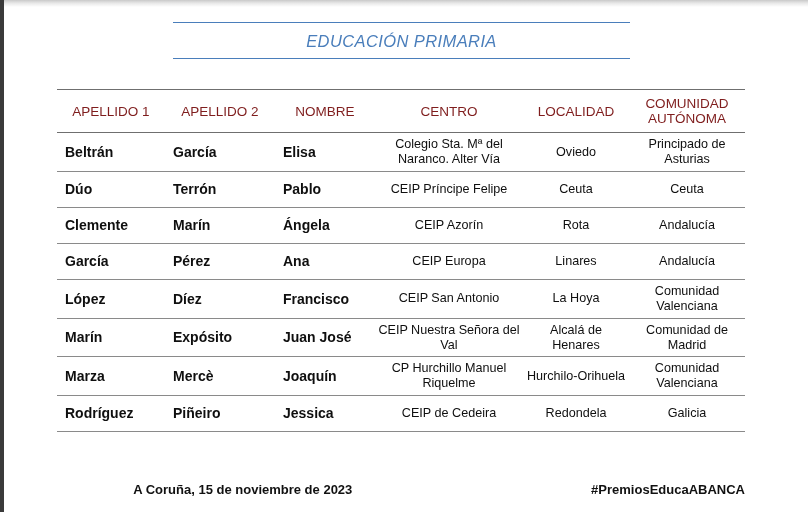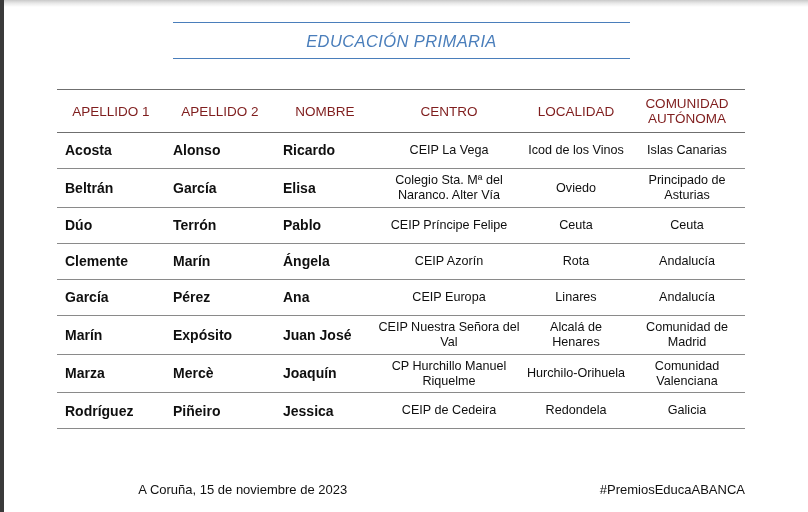--- a/index.html
+++ b/index.html
@@ -126,20 +126,21 @@
   
   #footer {
     position: absolute;
     left: 57px;
     top: 474px;
     width: 688px;
     display: flex;
     align-items: flex-start;
     font-size: 13px;
     color: #111111;
+    font-weight: bold;
   }
   #footer-date {
     width: 54%;
     text-align: center;
   }
   #footer-hashtag {
     width: 46%;
     text-align: right;
   }
 </style>
@@ -171,28 +172,20 @@
         <th>APELLIDO 1</th>
         <th>APELLIDO 2</th>
         <th>NOMBRE</th>
         <th>CENTRO</th>
         <th>LOCALIDAD</th>
         <th>COMUNIDAD AUTÓNOMA</th>
       </tr>
     </thead>
     <tbody id="table-body">
         <tr>
-          <td class="cell-name">Acosta</td>
-          <td class="cell-name">Alonso</td>
-          <td class="cell-name">Ricardo</td>
-          <td class="cell-plain">CEIP La Vega</td>
-          <td class="cell-plain">Icod de los Vinos</td>
-          <td class="cell-plain">Islas Canarias</td>
-        </tr>
-        <tr>
           <td class="cell-name">Beltrán</td>
           <td class="cell-name">García</td>
           <td class="cell-name">Elisa</td>
           <td class="cell-plain">Colegio Sta. Mª del Naranco. Alter Vía</td>
           <td class="cell-plain">Oviedo</td>
           <td class="cell-plain">Principado de Asturias</td>
         </tr>
         <tr>
           <td class="cell-name">Dúo</td>
           <td class="cell-name">Terrón</td>
@@ -211,20 +204,28 @@
         </tr>
         <tr>
           <td class="cell-name">García</td>
           <td class="cell-name">Pérez</td>
           <td class="cell-name">Ana</td>
           <td class="cell-plain">CEIP Europa</td>
           <td class="cell-plain">Linares</td>
           <td class="cell-plain">Andalucía</td>
         </tr>
         <tr>
+          <td class="cell-name">López</td>
+          <td class="cell-name">Díez</td>
+          <td class="cell-name">Francisco</td>
+          <td class="cell-plain">CEIP San Antonio</td>
+          <td class="cell-plain">La Hoya</td>
+          <td class="cell-plain">Comunidad Valenciana</td>
+        </tr>
+        <tr>
           <td class="cell-name">Marín</td>
           <td class="cell-name">Expósito</td>
           <td class="cell-name">Juan José</td>
           <td class="cell-plain">CEIP Nuestra Señora del Val</td>
           <td class="cell-plain">Alcalá de Henares</td>
           <td class="cell-plain">Comunidad de Madrid</td>
         </tr>
         <tr>
           <td class="cell-name">Marza</td>
           <td class="cell-name">Mercè</td>

